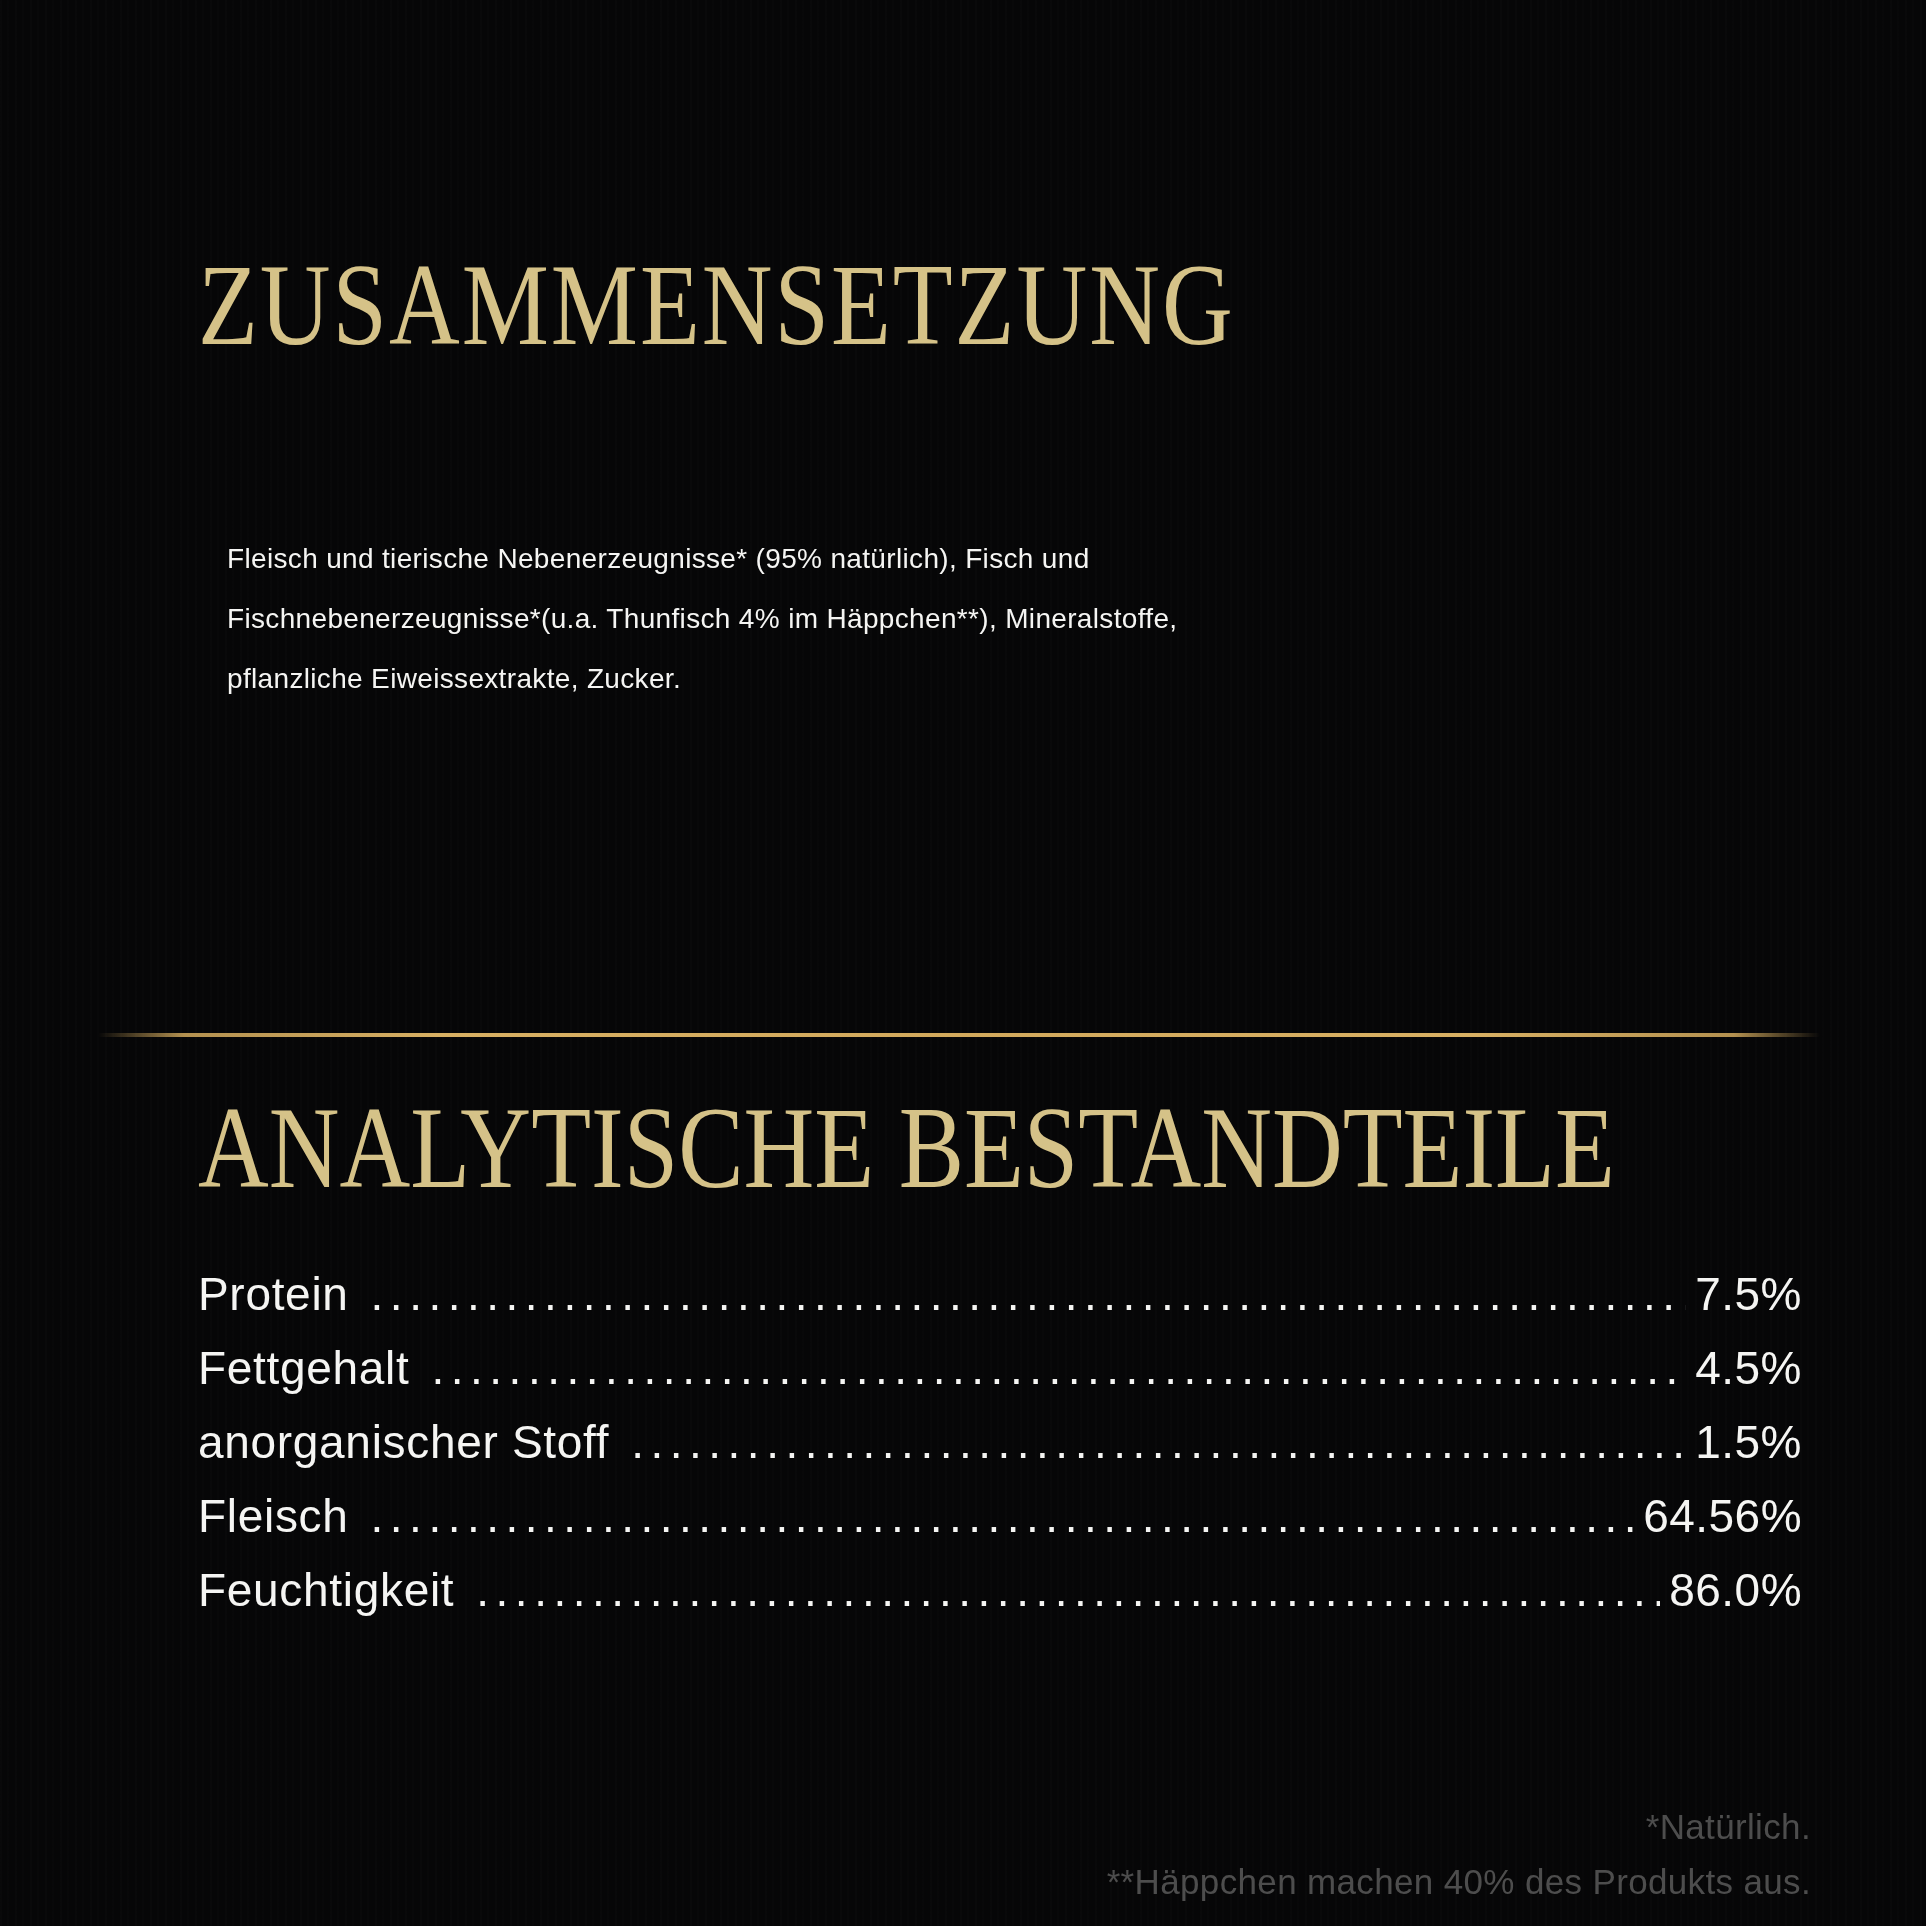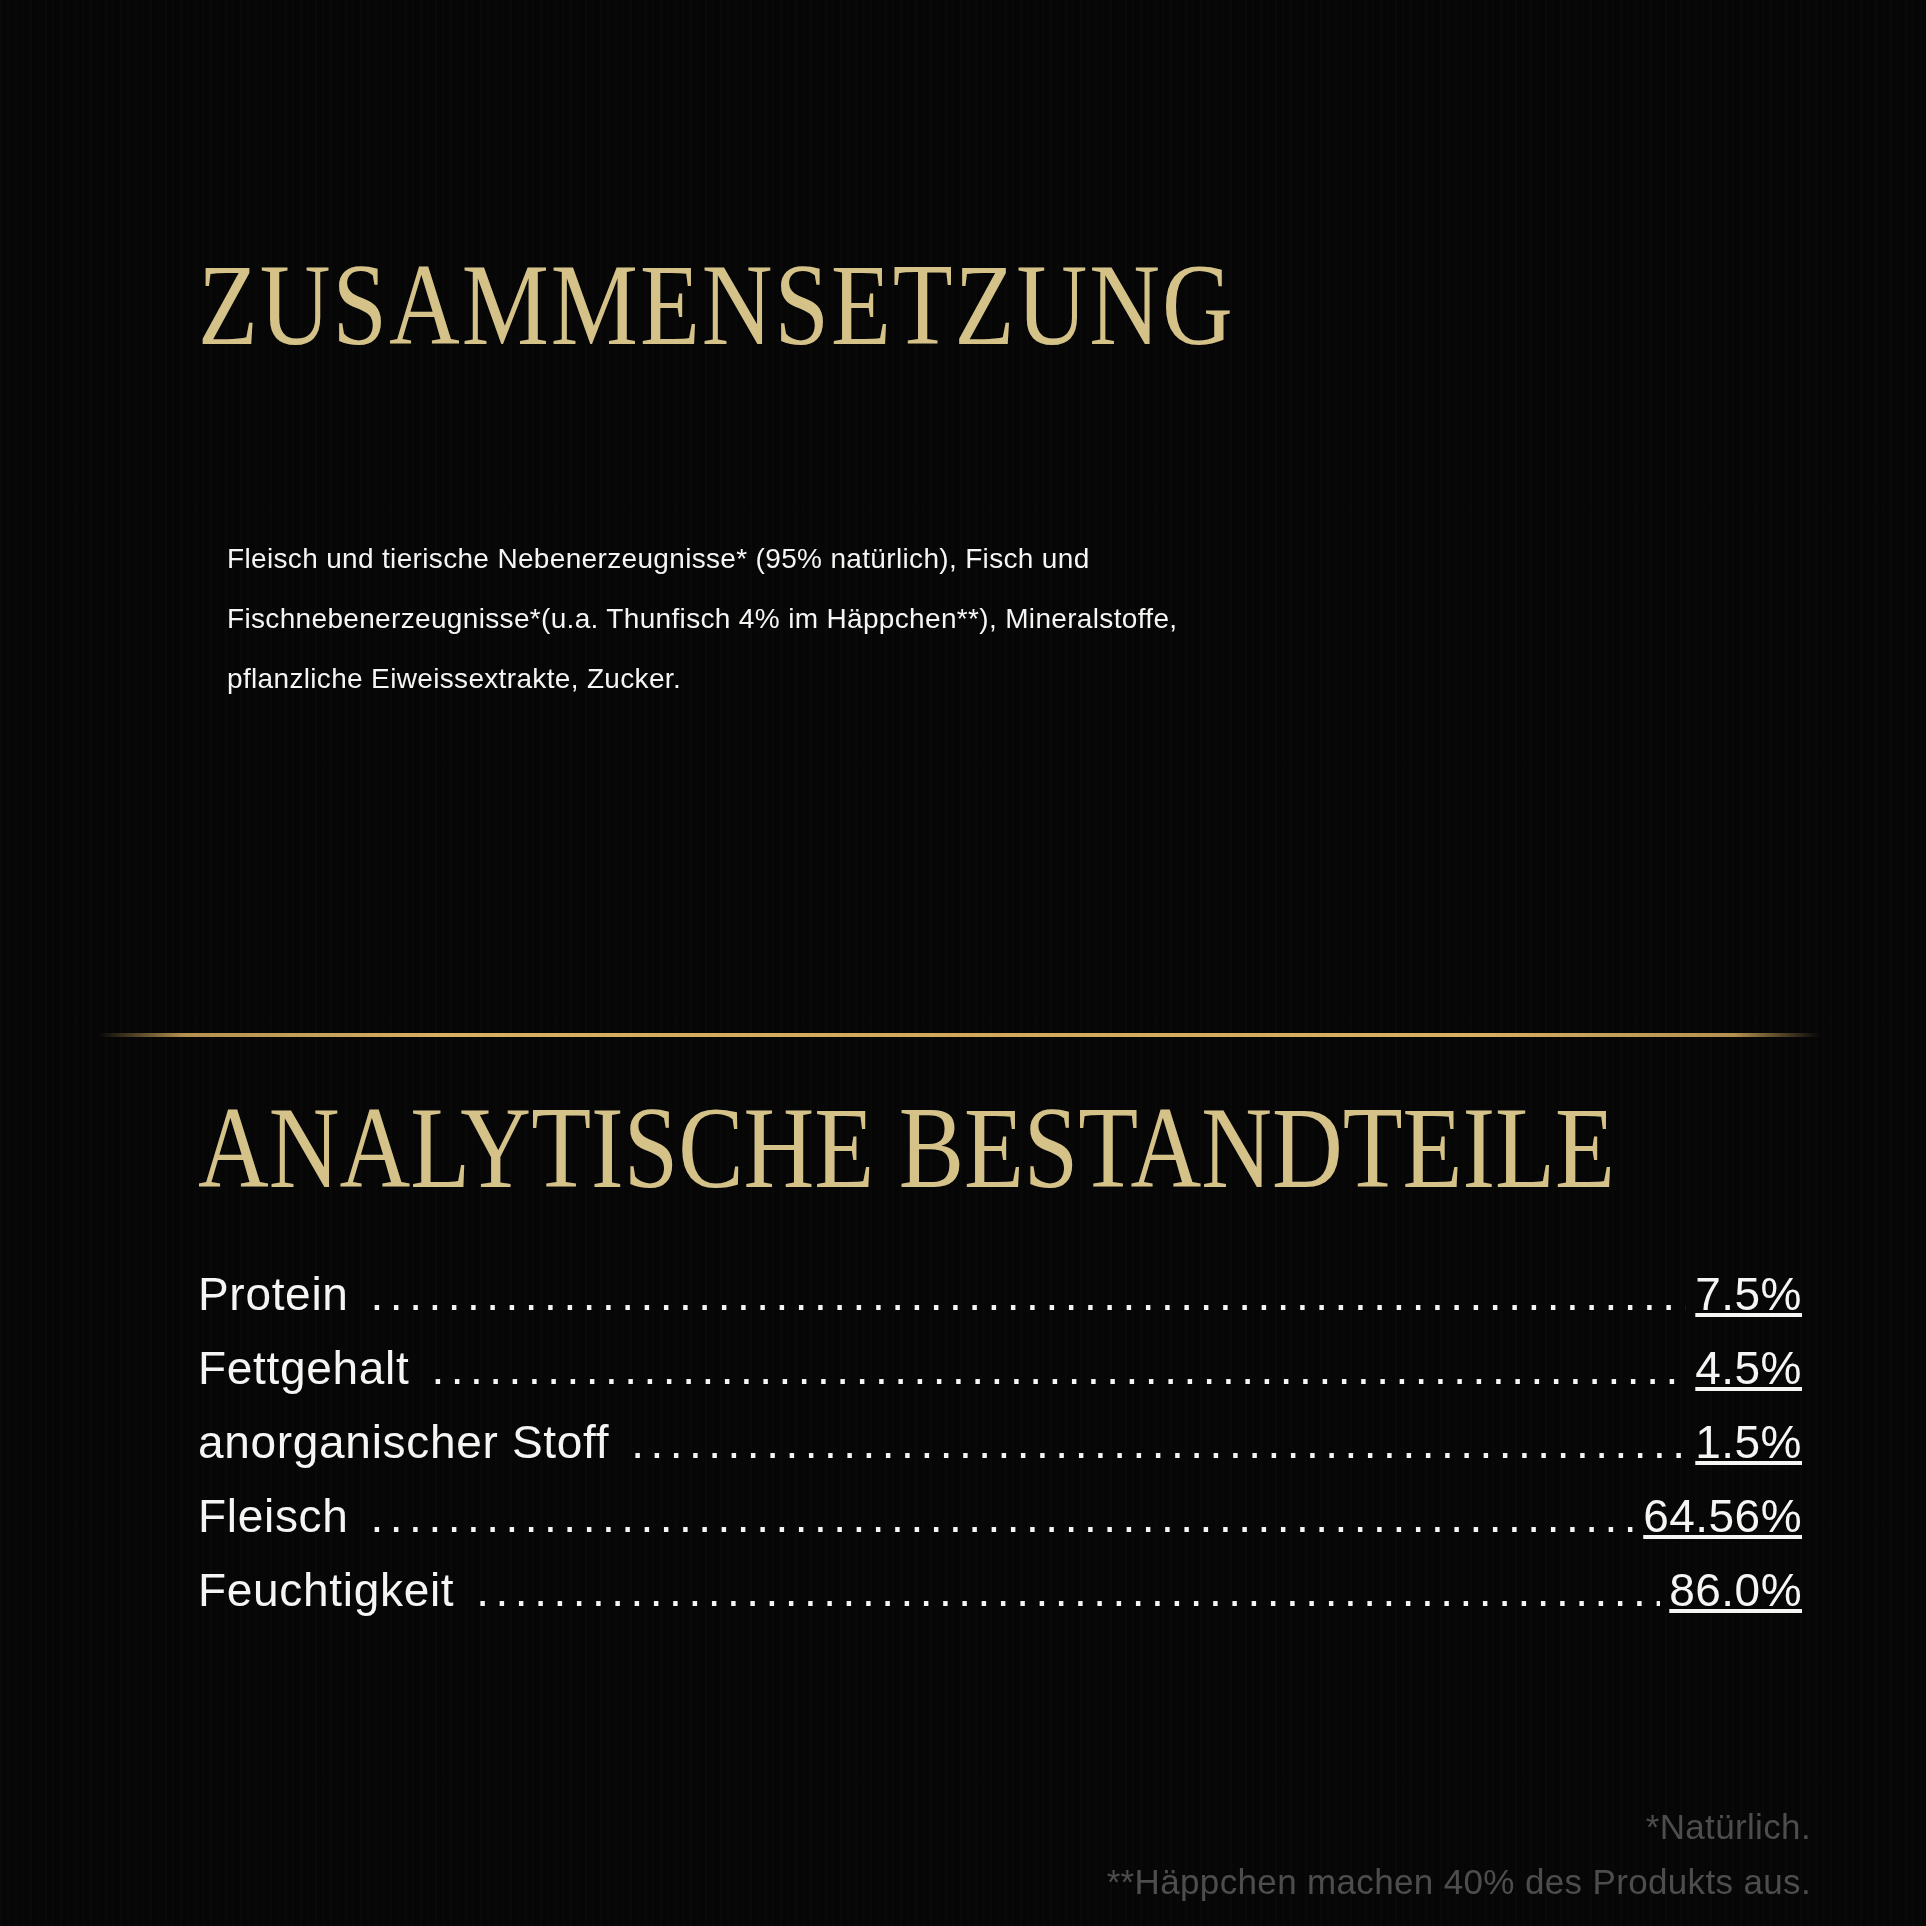--- a/index.html
+++ b/index.html
@@ -102,21 +102,20 @@
     letter-spacing:6.5px;
     color:var(--body-text);
     font-size:46px;
   }
   .leader::after{
     content:"......................................................................................................................................................................";
   }
   .analysis-value{
     white-space:nowrap;
     letter-spacing:0.01em;
-    text-decoration:underline;
   }
   .footnotes{
     position:absolute;
     right:115px;
     top:1799px;
     text-align:right;
     font-size:35px;
     line-height:55px;
     color:var(--footnote);
     white-space:pre-line;

